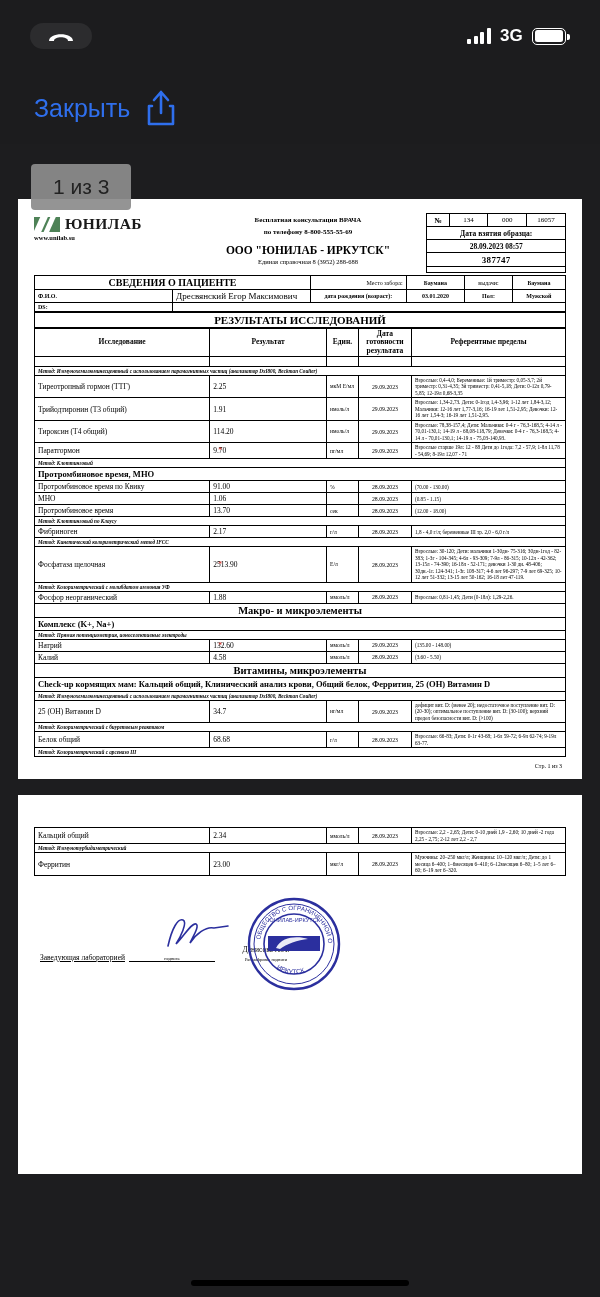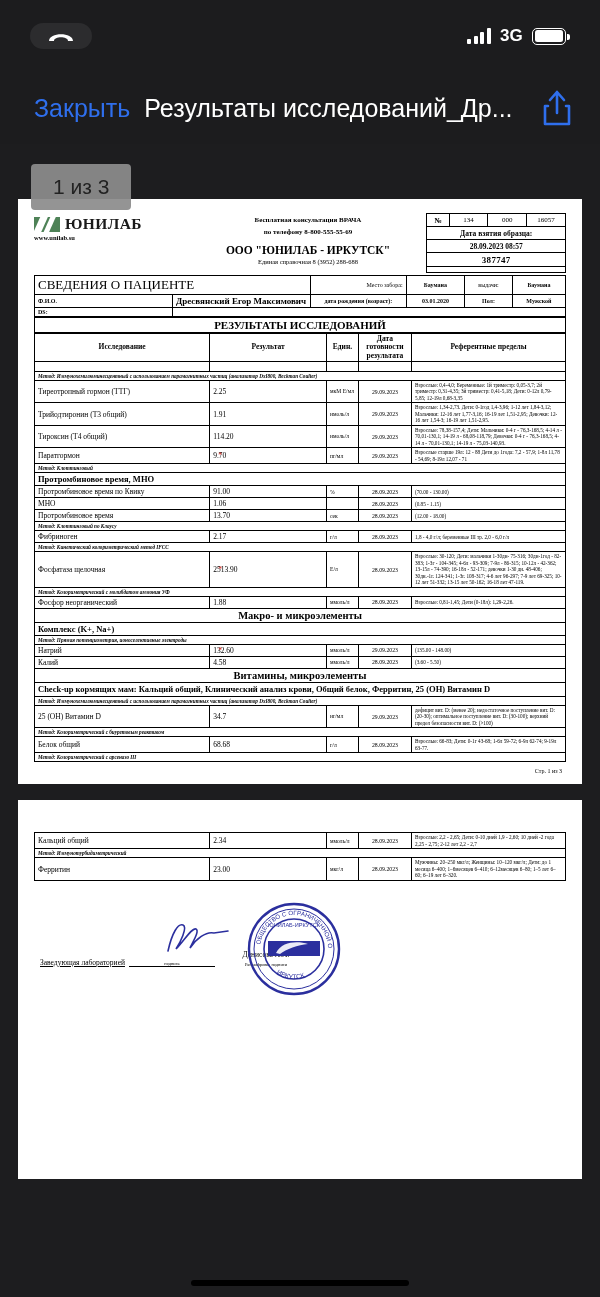--- a/index.html
+++ b/index.html
@@ -97,24 +97,24 @@
   .consult { text-align: center; font-size: 7px; font-weight: bold; line-height: 1.35; padding-top: 3px;}
   .org-name { text-align: center; font-size: 11.5px; font-weight: bold; padding-top: 6px; }
   .org-sub { text-align: center; font-size: 6.5px; padding-top: 2px; }
 
   table.numbox { border-collapse: collapse; width: 100%; table-layout: fixed; }
   table.numbox td { border: 1px solid #000; font-size: 7px; text-align: center; padding: 1.5px 1px; }
   .numbox .lbl { font-weight: bold; font-size: 7.5px; }
   .numbox .big { font-weight: bold; font-size: 9px; letter-spacing: .3px; }
   .numbox .date { font-weight: bold; font-size: 7.5px; }
 
-  .bar-title { text-align: left; font-weight: normal; font-size: 13px; }
+  .bar-title { text-align: center; font-weight: bold; font-size: 10px; }
   .tiny { font-size: 6px; }
   .tiny-b { font-size: 6px; font-weight: bold; }
-  .pat-name { font-weight: bold; font-size: 9px; padding-left: 4px; }
+  .pat-name { font-weight: normal; font-size: 9px; padding-left: 4px; }
   .results-title { text-align: center; font-weight: bold; font-size: 11px; padding: 2px; }
 
   .colhead td { text-align: center; font-weight: bold; font-size: 7.5px; line-height: 1.1; padding: 3px 2px; }
   .method { font-style: italic; font-weight: bold; font-size: 5.2px; padding: 1px 2px; }
   .rowname { font-size: 7.5px; padding-left: 4px; }
   .val { font-size: 7.5px; padding-left: 22px; position: relative; }
   .flag { color: #d42a20; position: absolute; left: 8px; }
   .unit { font-size: 5.6px; text-align: left; line-height: 1.1; }
   .date-c { font-size: 5.8px; text-align: center; }
   .ref { font-size: 5.2px; line-height: 1.25; padding: 1px 3px; }
@@ -161,21 +161,20 @@
         </div>
       <span class="net-label">3G</span>
       <div class="battery">
           <div class="fill"></div>
         </div>
     </div>
   </div>
 
   <div class="navbar">
     <button class="nav-close">Закрыть</button>
-    <div class="nav-title">Результаты исследований_Др...</div>
     <svg class="share-btn" viewBox="0 0 34 38">
       <path d="M17 3 L24 11 M17 3 L10 11 M17 3 L17 24" stroke="#2f6fed" stroke-width="2.6" fill="none" stroke-linecap="round"></path>
       <path d="M8 17 L5 17 L5 35 L29 35 L29 17 L26 17" stroke="#2f6fed" stroke-width="2.6" fill="none" stroke-linecap="round" stroke-linejoin="round"></path>
     </svg>
   </div>
 
   <div class="viewer">
 
     <div class="page-badge">1 из 3</div>
 

